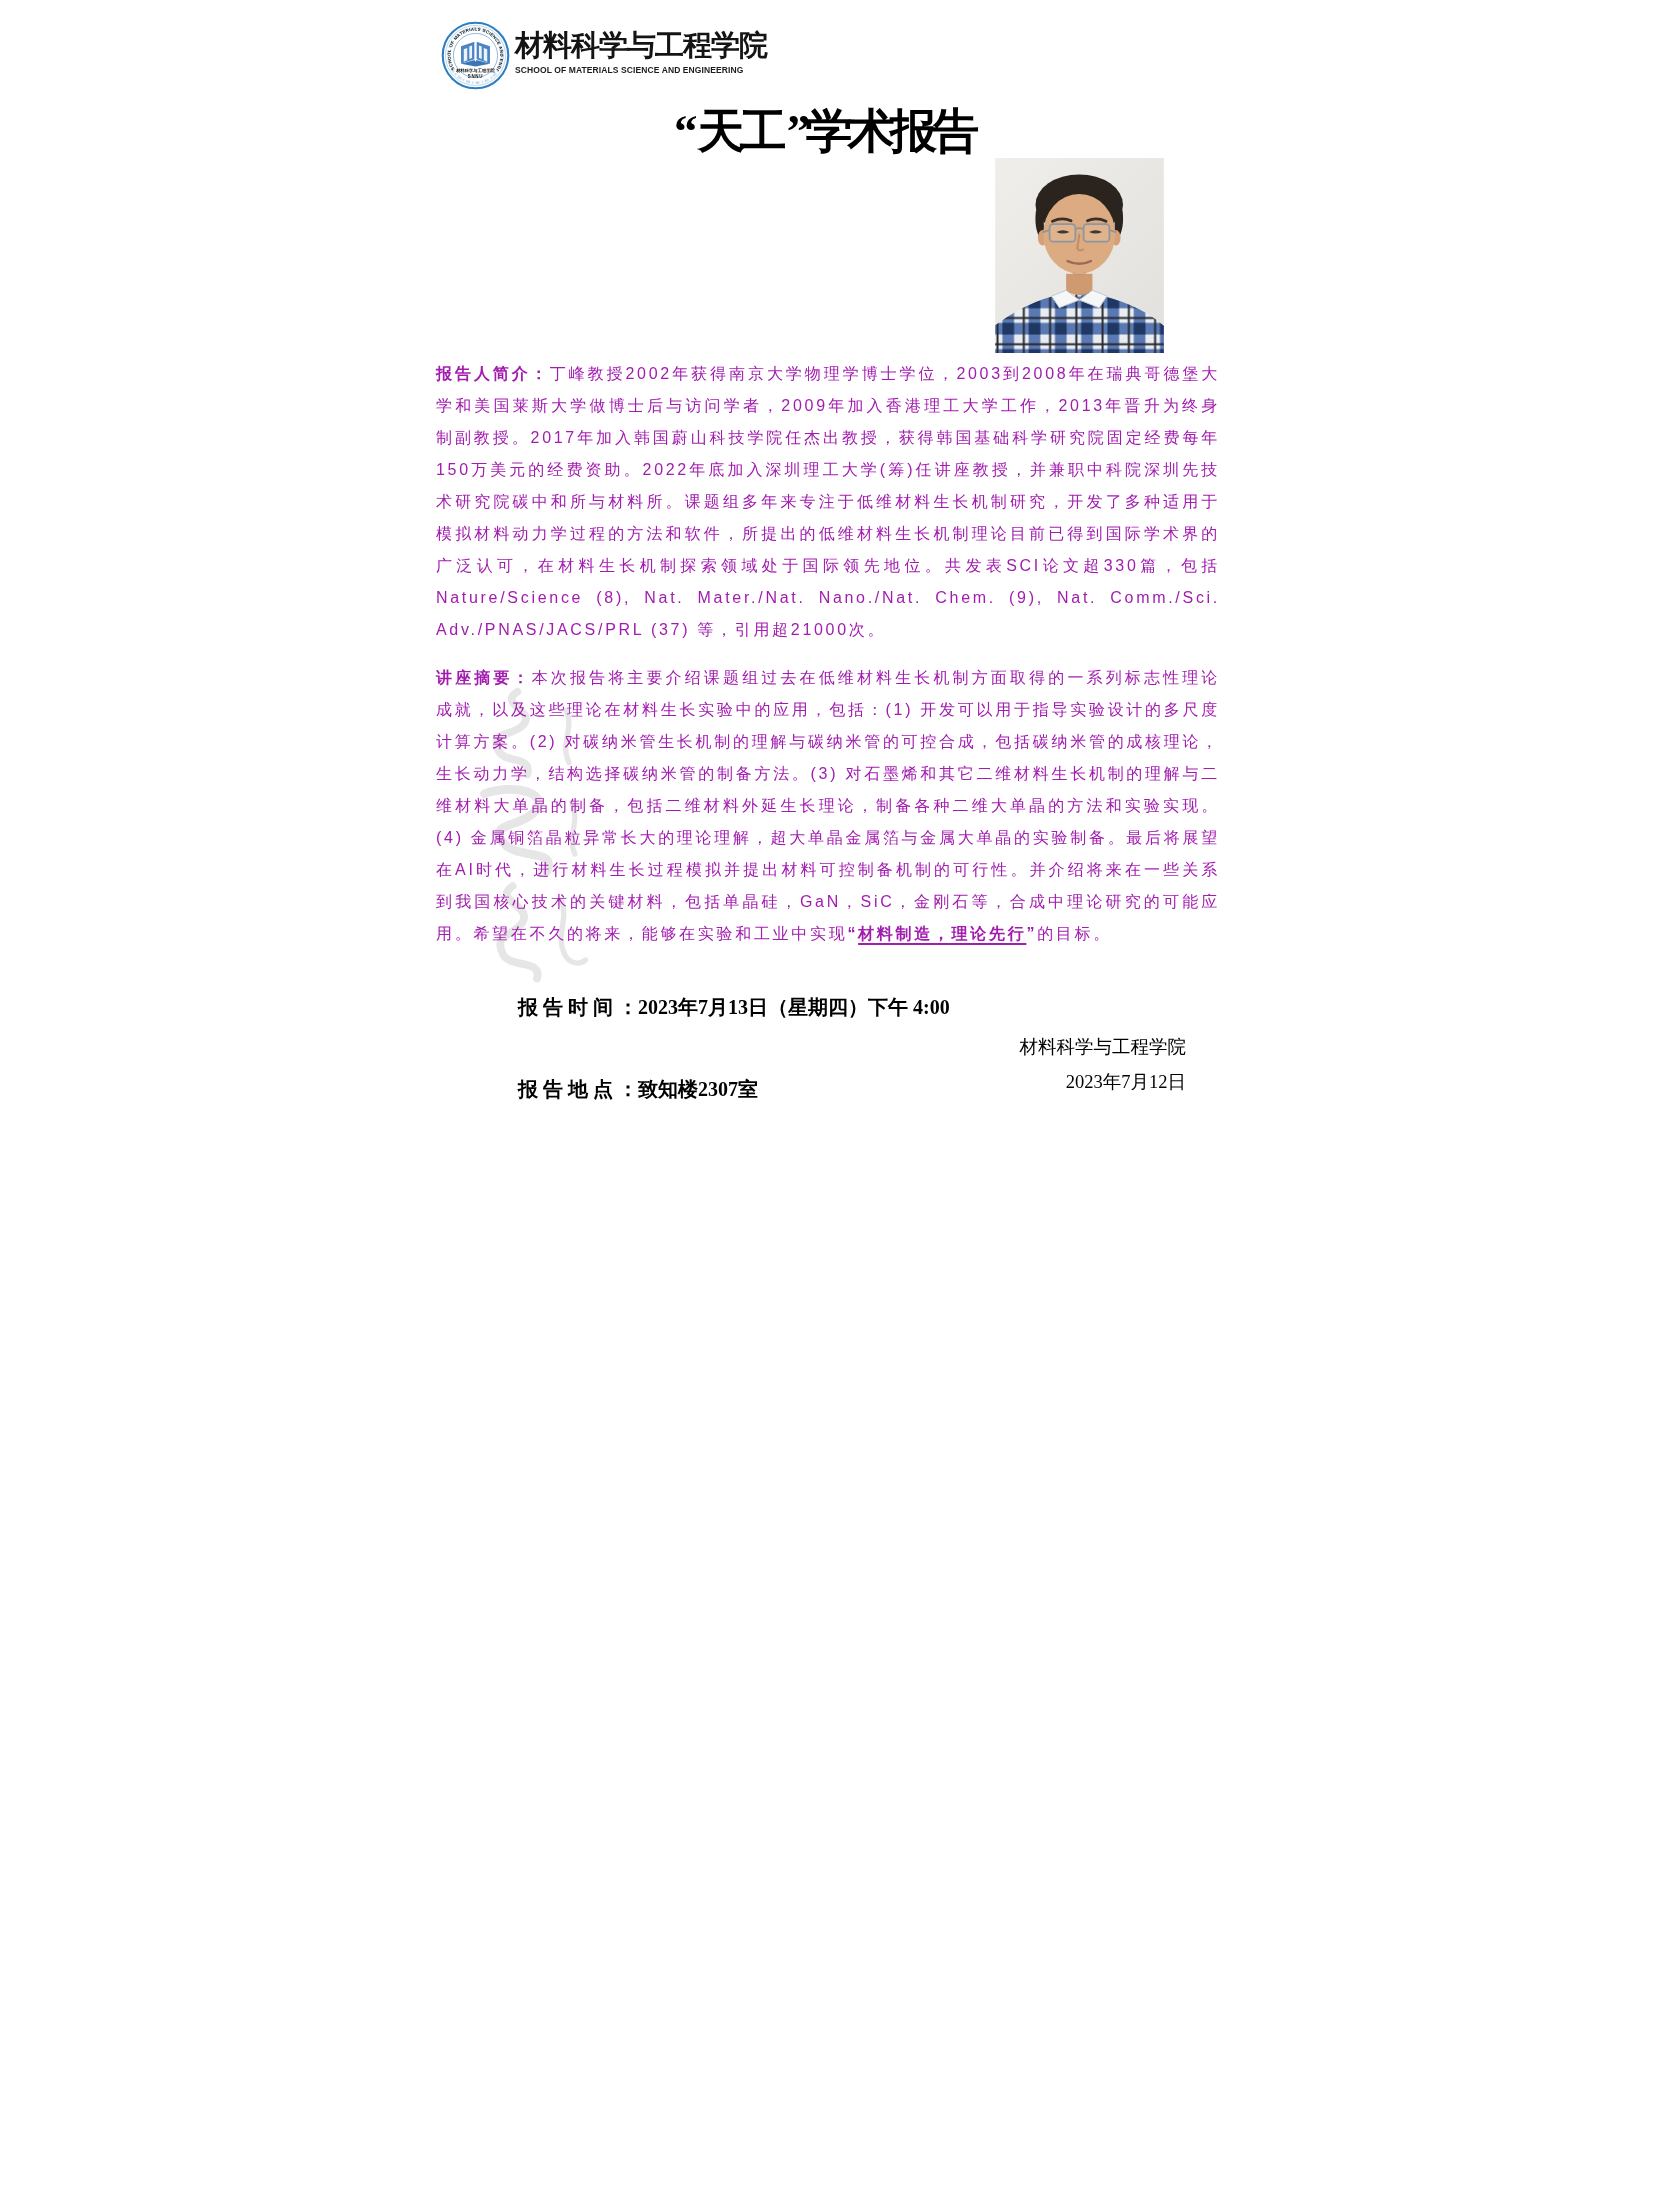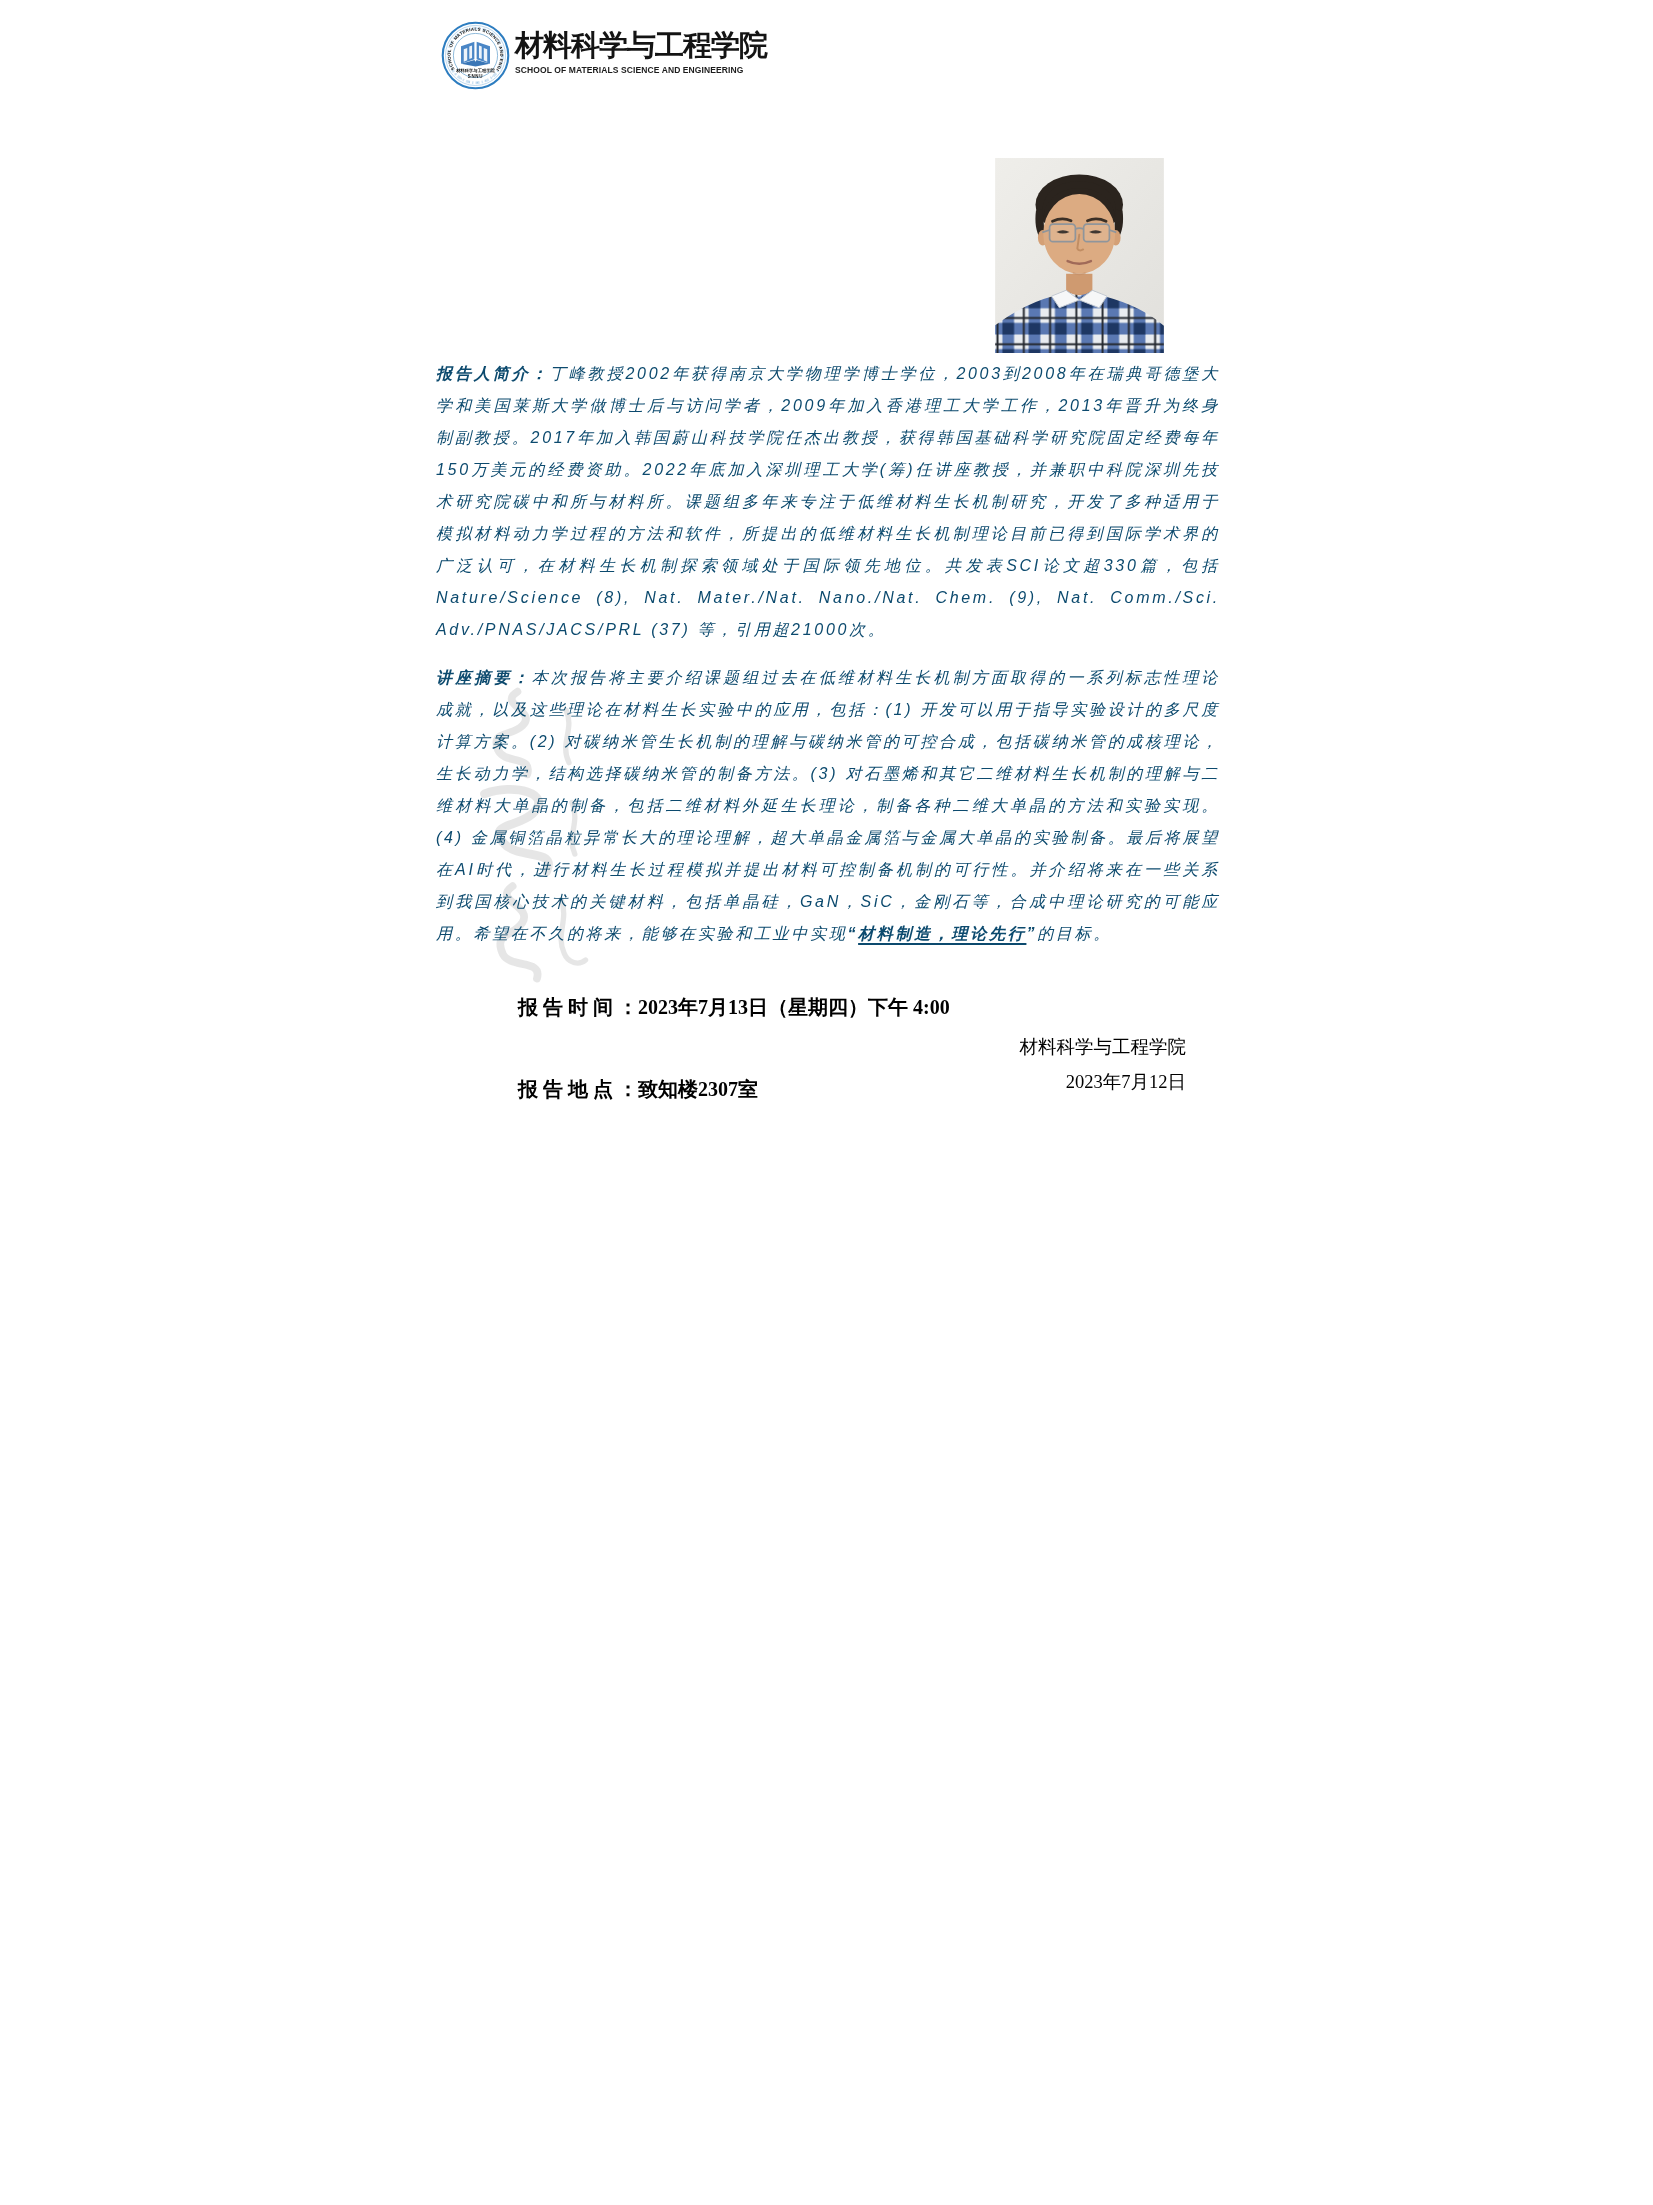--- a/index.html
+++ b/index.html
@@ -35,23 +35,22 @@
   }
 
   .photo { position:absolute; left:582px; top:158px; width:169px; height:195px; }
 
   .info { position:absolute; left:65px; top:212px; font-size:17.5px; font-weight:bold; line-height:32px; }
   .info .indent { padding-left:75px; }
 
   .para {
     position:absolute; left:23px; width:784px;
     font-size:16px; line-height:32px; letter-spacing:2.7px;
-    text-align:justify; color:#0c4a6e;
+    text-align:justify; color:#a21caf;
     font-family:"Liberation Sans","DejaVu Sans",sans-serif;
-    font-style:italic;
   }
   .para .plabel { font-weight:bold; }
   .bio { top:358px; }
   .abstract { top:662px; }
   .hlq { font-weight:bold; }
   .hl {
     font-weight:bold; text-decoration:underline;
     text-decoration-thickness:1.5px; text-underline-offset:4.4px;margin-top:44px;
   }
 
@@ -100,20 +99,21 @@
     </g>
     <text x="100" y="147" text-anchor="middle" font-size="12.5" font-weight="bold" fill="#111111">材料科学与工程学院</text>
     <text x="100" y="165" text-anchor="middle" font-size="13" font-weight="bold" letter-spacing="2" fill="#111111" font-family="Liberation Sans, DejaVu Sans, sans-serif">SNNU</text>
   </svg>
 
   <div class="brand">
     <div class="school-cn">材料科学与工程学院</div>
     <div class="school-en">SCHOOL OF MATERIALS SCIENCE AND ENGINEERING</div>
   </div>
 
+  <div class="main-title">“天 工” 学 术 报 告</div>
 
   <svg class="photo" viewBox="0 0 347 401" role="img">
     <defs>
       <linearGradient id="bgg" x1="0" y1="0" x2="1" y2="1">
         <stop offset="0" stop-color="#efeeea"></stop>
         <stop offset="1" stop-color="#e1e0dc"></stop>
       </linearGradient>
       <pattern id="plaid" width="54" height="54" patternUnits="userSpaceOnUse">
         <rect width="54" height="54" fill="#e9ecf0"></rect>
         <rect y="15" width="54" height="24" fill="#4a6cab" fill-opacity="0.9"></rect>

